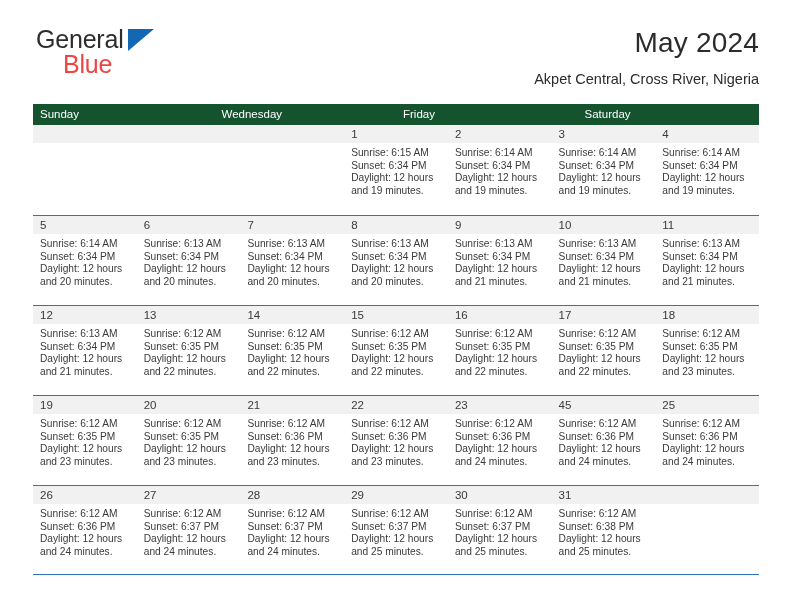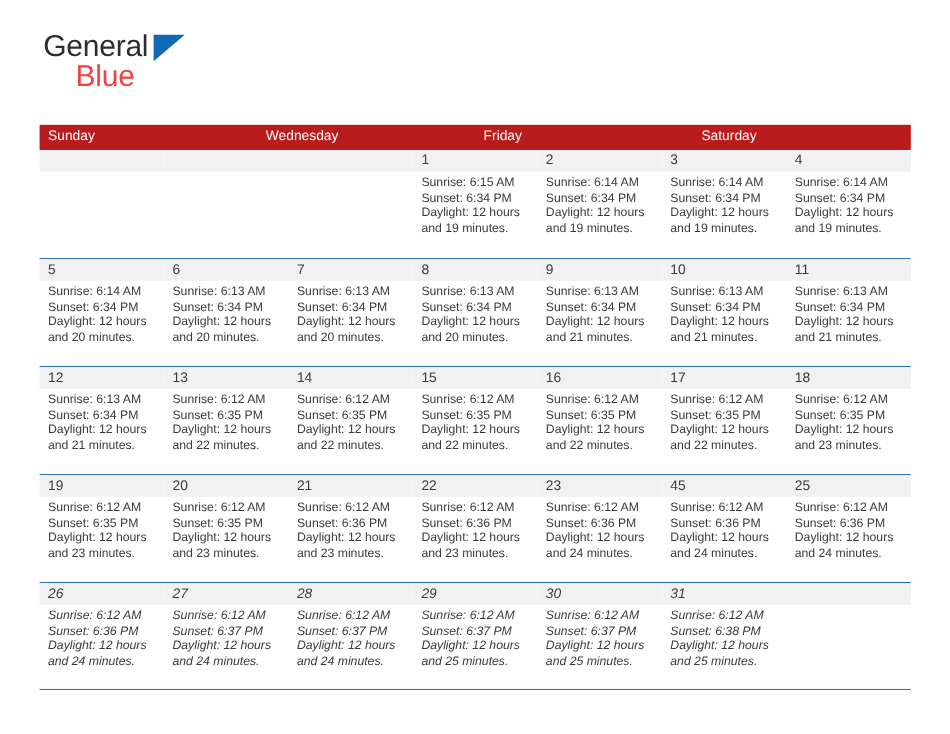--- a/index.html
+++ b/index.html
@@ -89,40 +89,40 @@
 
   
   .calendar {
     position: absolute;
     left: 33px;
     top: 104px;
     width: 726px;
   }
   .weekday-row {
     display: flex;
-    background: #b91c1c;
+    background: #14532d;
     height: 21px;
   }
   .weekday {
     flex: 1 1 0;
     color: #ffffff;
     font-size: 11.5px;
     line-height: 21px;
     padding-left: 7px;
     box-sizing: border-box;
     white-space: nowrap;
   }
   .week-row {
     display: flex;
     height: 90px;
     border-top: 1.6px solid #2e75b6;
     box-sizing: border-box;
   }
   .week-row.first { border-top: none; }
-  .week-row.last { border-bottom: 1.6px solid #2e75b6; font-style: italic; }
+  .week-row.last { border-bottom: 1.6px solid #2e75b6; }
 
   .day-cell {
     flex: 1 1 0;
     box-sizing: border-box;
     position: relative;
     background: #ffffff;
   }
   .day-head {
     height: 18px;
     background: #f1f1f1;
@@ -147,20 +147,24 @@
 <div class="page">
 
   <div class="topbar">
 
     <div class="logo">
       <span class="logo-general">General</span>
       <span class="logo-tri"></span>
       <span class="logo-blue">Blue</span>
     </div>
 
+    <div class="title-block">
+      <h1 class="cal-title">May 2024</h1>
+      <p class="cal-subtitle">Akpet Central, Cross River, Nigeria</p>
+    </div>
 
   </div>
 
   <div class="calendar">
     <div class="weekday-row" id="weekday-row">
         <div class="weekday">Sunday</div>
         <div class="weekday">Wednesday</div>
         <div class="weekday">Friday</div>
         <div class="weekday">Saturday</div>
       </div>

